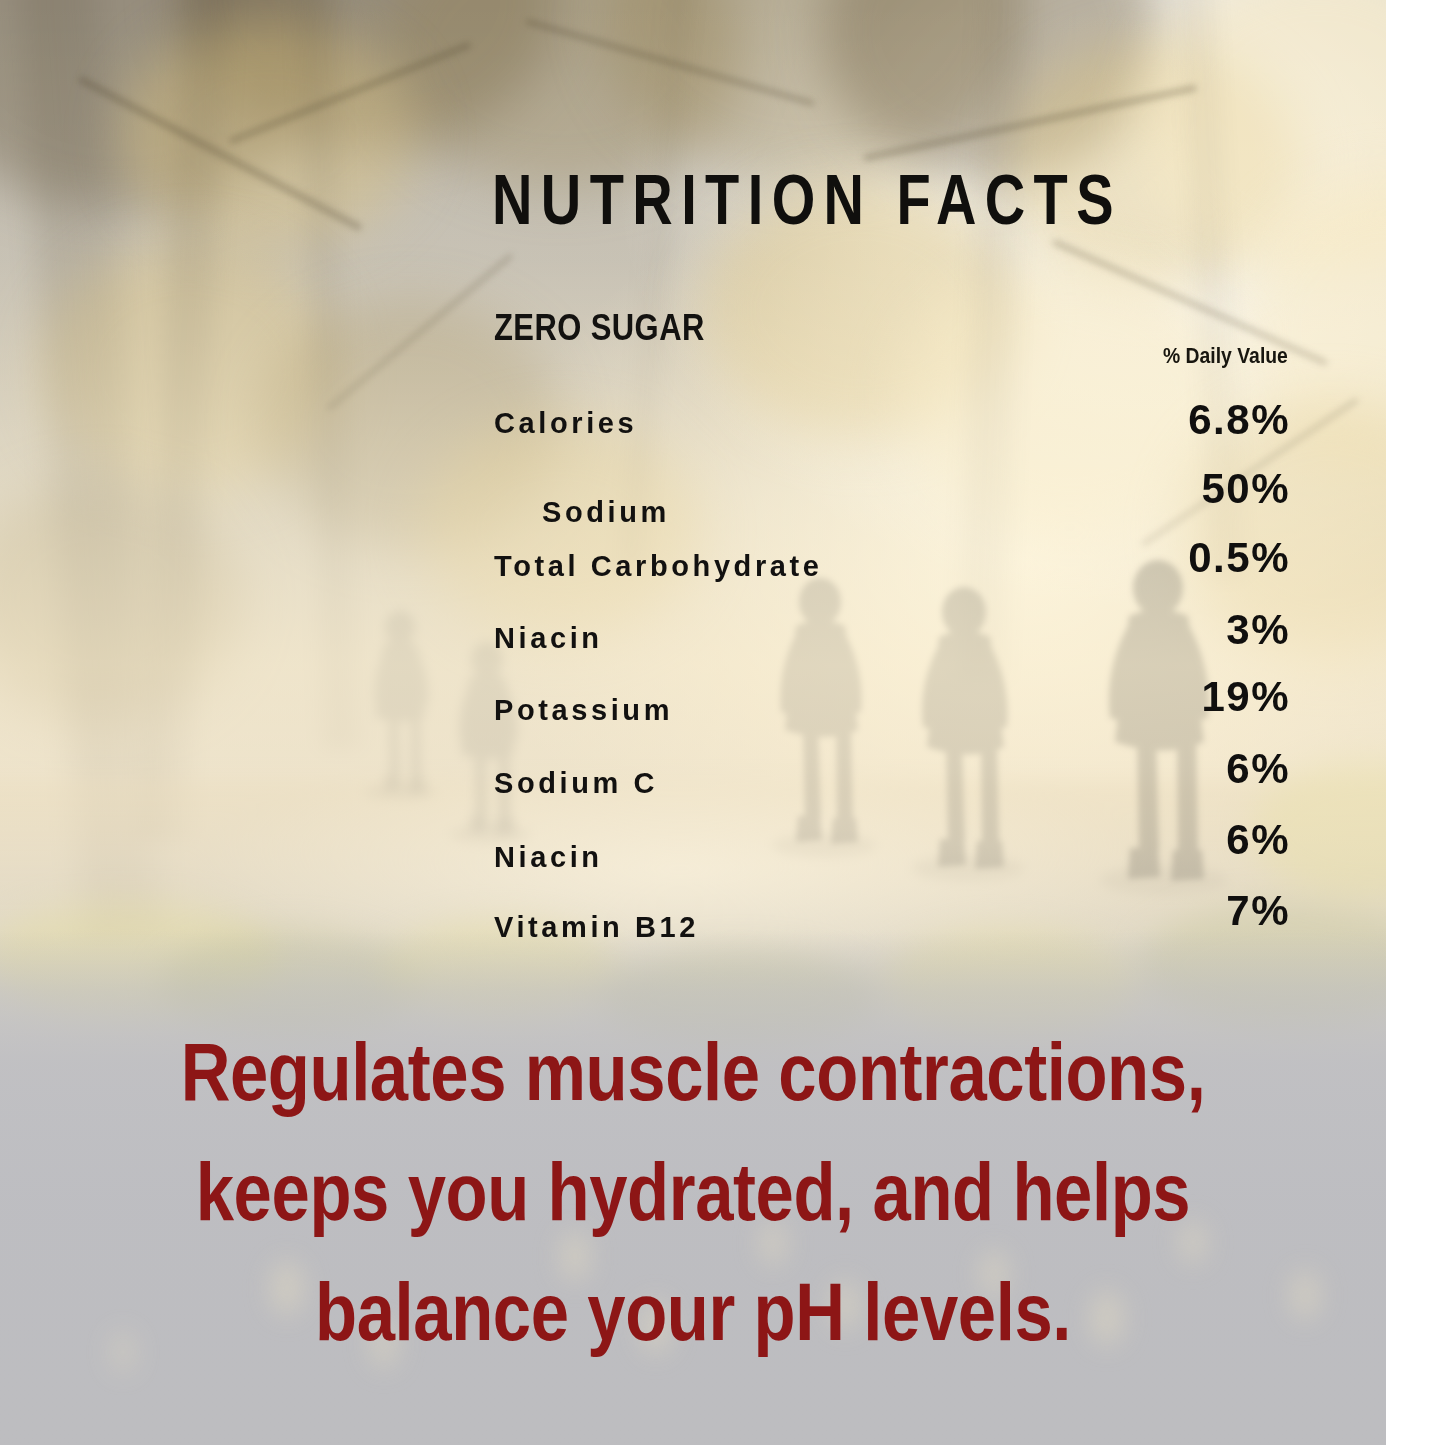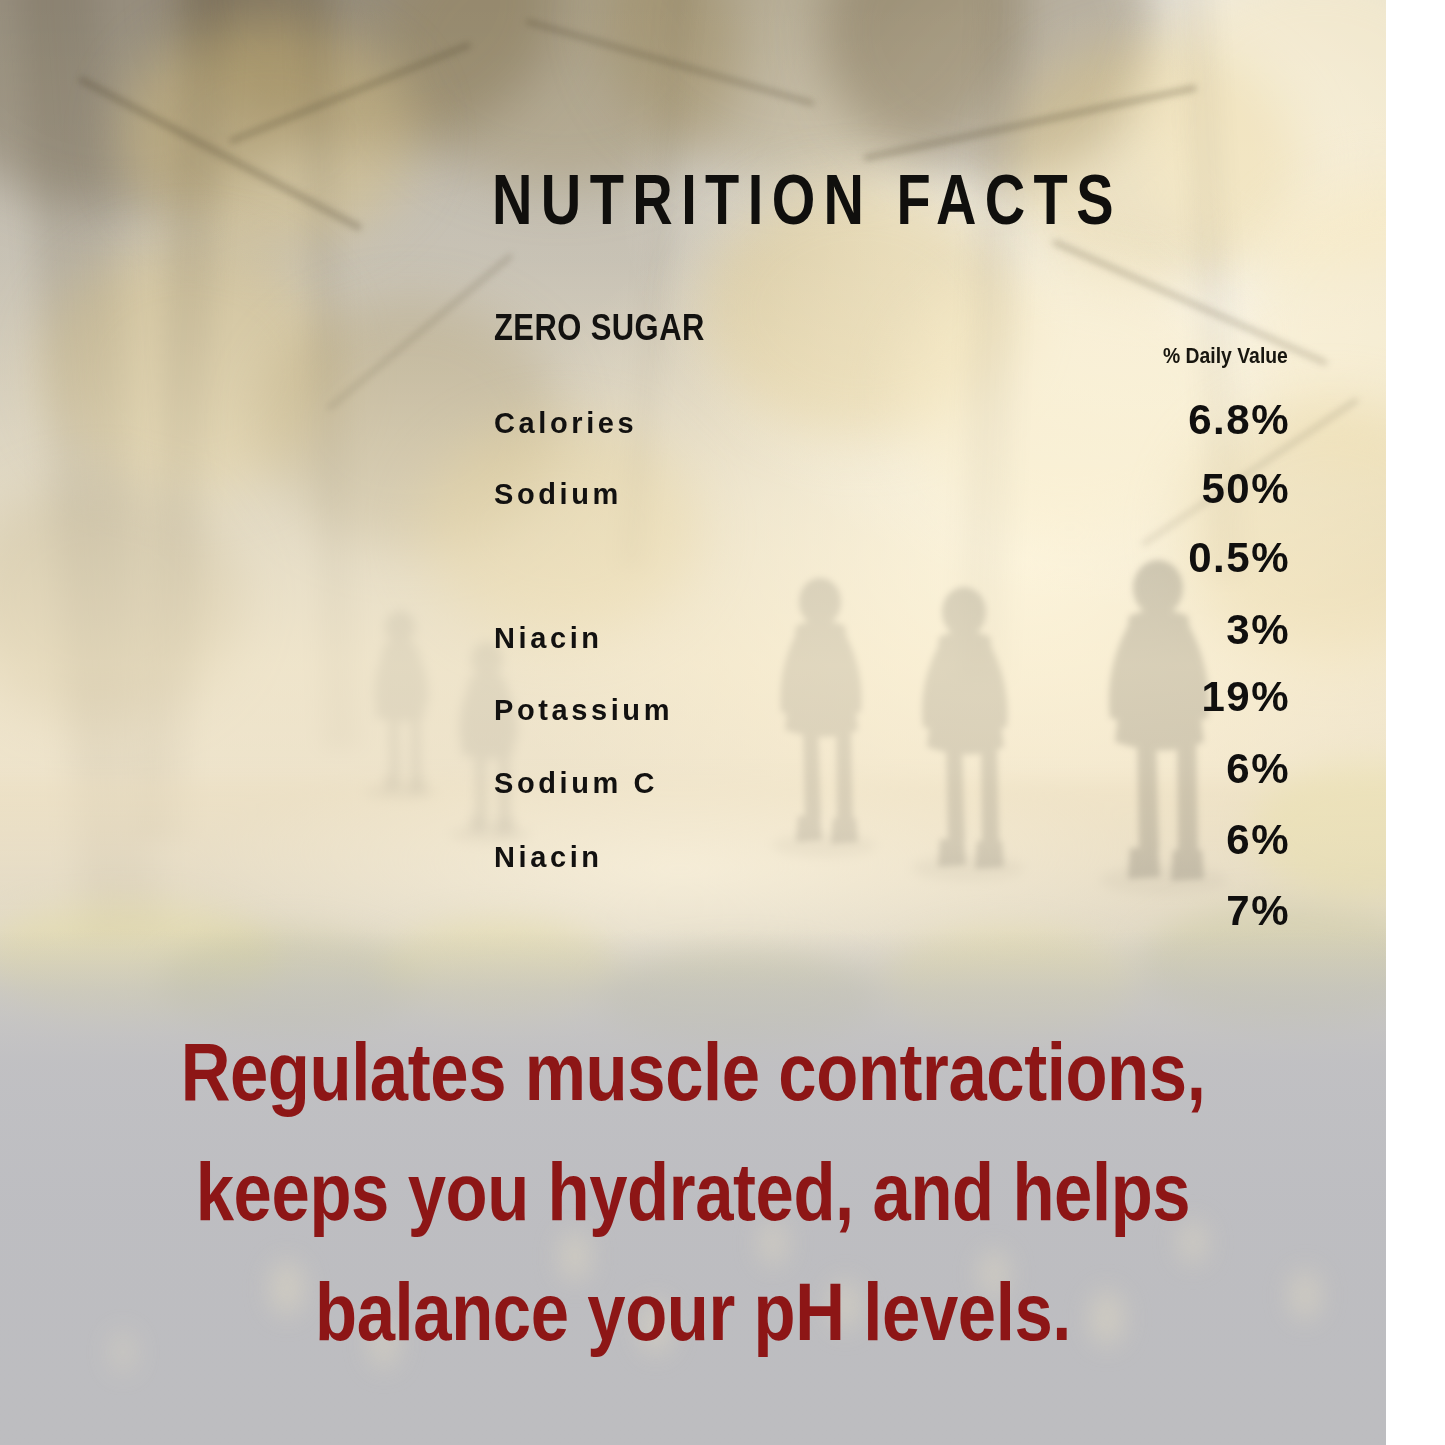--- a/index.html
+++ b/index.html
@@ -366,25 +366,27 @@
 
   <div class="content">
 
     <div class="title">NUTRITION FACTS</div>
 
     <div class="zero-sugar">ZERO SUGAR</div>
 
     <div class="dv-header">% Daily Value</div>
 
     <div class="nutrient-label" style="top:403px;">Calories</div>
-    <div class="nutrient-label" style="top:474px;">Sodium</div>
+    <div class="nutrient-label" style="top:492px;margin-left:48px;">Sodium</div>
+    <div class="nutrient-label" style="top:546px;">Total Carbohydrate</div>
     <div class="nutrient-label" style="top:618px;">Niacin</div>
     <div class="nutrient-label" style="top:690px;text-align:right;">Potassium</div>
     <div class="nutrient-label" style="top:763px;">Sodium C</div>
     <div class="nutrient-label" style="top:837px;">Niacin</div>
+    <div class="nutrient-label" style="top:907px;">Vitamin B12</div>
 
     <div class="nutrient-value" style="top:397px;margin-left:28px;">6.8%</div>
     <div class="nutrient-value" style="top:466px;">50%</div>
     <div class="nutrient-value" style="top:535px;">0.5%</div>
     <div class="nutrient-value" style="top:607px;">3%</div>
     <div class="nutrient-value" style="top:674px;">19%</div>
     <div class="nutrient-value" style="top:746px;">6%</div>
     <div class="nutrient-value" style="top:817px;">6%</div>
     <div class="nutrient-value" style="top:888px;">7%</div>
 

